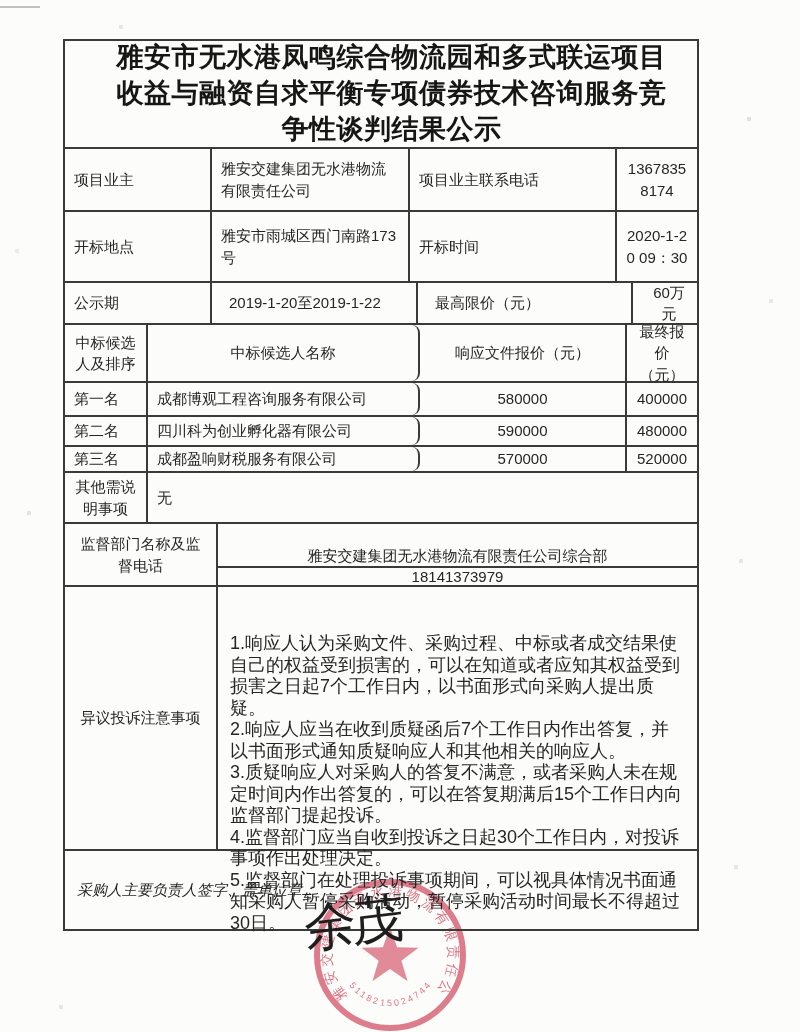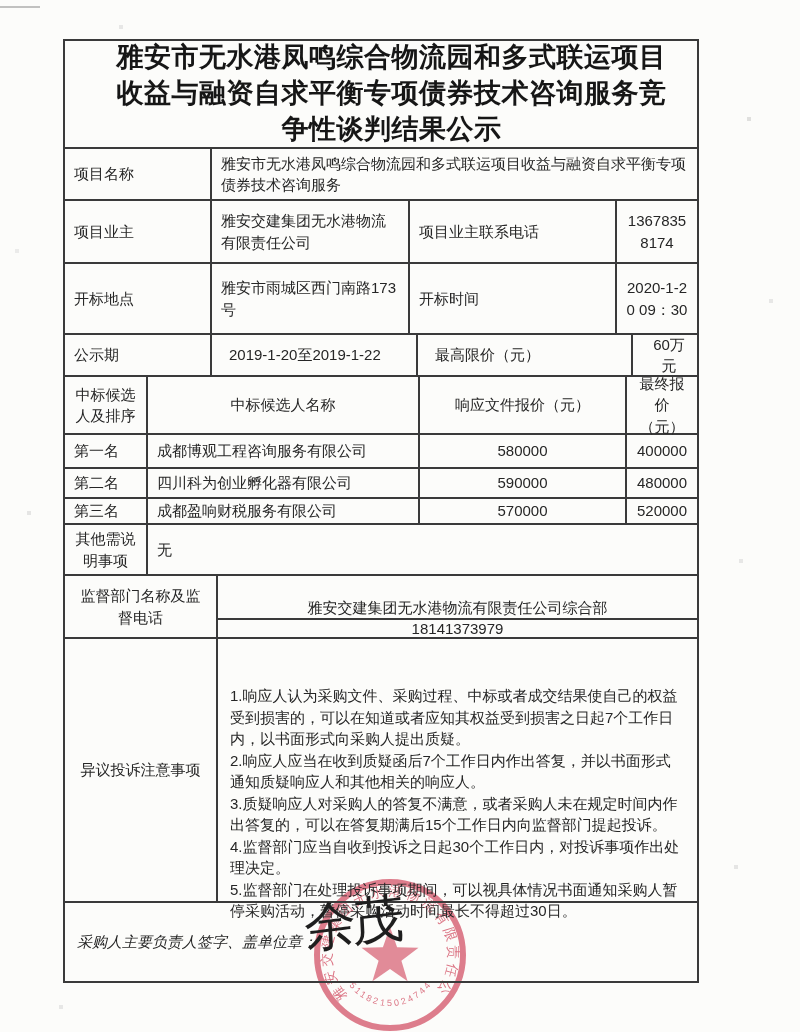--- a/index.html
+++ b/index.html
@@ -55,35 +55,35 @@
     font-size:27px;font-weight:700;color:#161616;
     line-height:1.33;letter-spacing:.5px;
     padding:4px 18px;
   }
 
   .w-label{width:147px;}
   .w-mid{width:198px;}
   .w-plabel{width:207px;}
   .w-last{flex:1;}
   .w-rank{width:83px;}
-  .w-name{width:272px;}
+  .w-name{width:272px;border-radius:8px;}
   .w-sup{width:153px;}
 
   .h-r1{height:52px;} .h-r2{height:63px;} .h-r3{height:71px;} .h-r4{height:42px;gap:8px;}
   .h-head{height:58px;} .h-c1{height:34px;} .h-c2{height:30px;} .h-c3{height:26px;}
   .h-other{height:51px;} .h-sup{height:63px;} .h-obj{height:264px;} .h-sig{height:78px;}
 
   .sup-right{flex:1;display:flex;flex-direction:column;margin-top:22px;}
   .sup-sub{box-sizing:border-box;display:flex;align-items:center;justify-content:center;
     font-size:15px;}
   .sup-sub.top{height:32px;border-bottom:2px solid #3a3a3a;}
   .sup-sub.bottom{flex:1;}
 
   .obj-cell{align-items:flex-start;padding:46px 12px 6px 12px;}
-  .obj-text p{margin:0;font-size:15px;line-height:21.5px;}
+  .obj-text p{margin:0;font-size:18px;line-height:21.5px;}
 
   .sig-cell{width:100%;padding-left:12px;font-size:15px;font-style:italic;}
 
   
   .seal{position:absolute;left:300px;top:865px;width:180px;height:180px;z-index:1;opacity:.85;}
   .signature{
     position:absolute;left:304px;top:889px;z-index:3;
     font-size:52px;font-weight:500;color:#1e1e1e;
     transform:rotate(-7deg) skewX(-4deg);
     letter-spacing:-4px;white-space:nowrap;
@@ -111,24 +111,20 @@
       <textPath href="#arcBottom" startOffset="6">5118215024744</textPath>
     </text>
   </svg>
 
   <div class="tbl">
 
     <div class="row title-row">
       <div class="title-cell">雅安市无水港凤鸣综合物流园和多式联运项目收益与融资自求平衡专项债券技术咨询服务竞争性谈判结果公示</div>
     </div>
 
-    <div class="row h-r1">
-      <div class="cell c-left w-label">项目名称</div>
-      <div class="cell c-left w-last">雅安市无水港凤鸣综合物流园和多式联运项目收益与融资自求平衡专项债券技术咨询服务</div>
-    </div>
 
     <div class="row h-r2">
       <div class="cell c-left w-label">项目业主</div>
       <div class="cell c-left w-mid">雅安交建集团无水港物流有限责任公司</div>
       <div class="cell c-left w-plabel">项目业主联系电话</div>
       <div class="cell c-center w-last">13678358174</div>
     </div>
 
     <div class="row h-r3">
       <div class="cell c-left w-label">开标地点</div>

